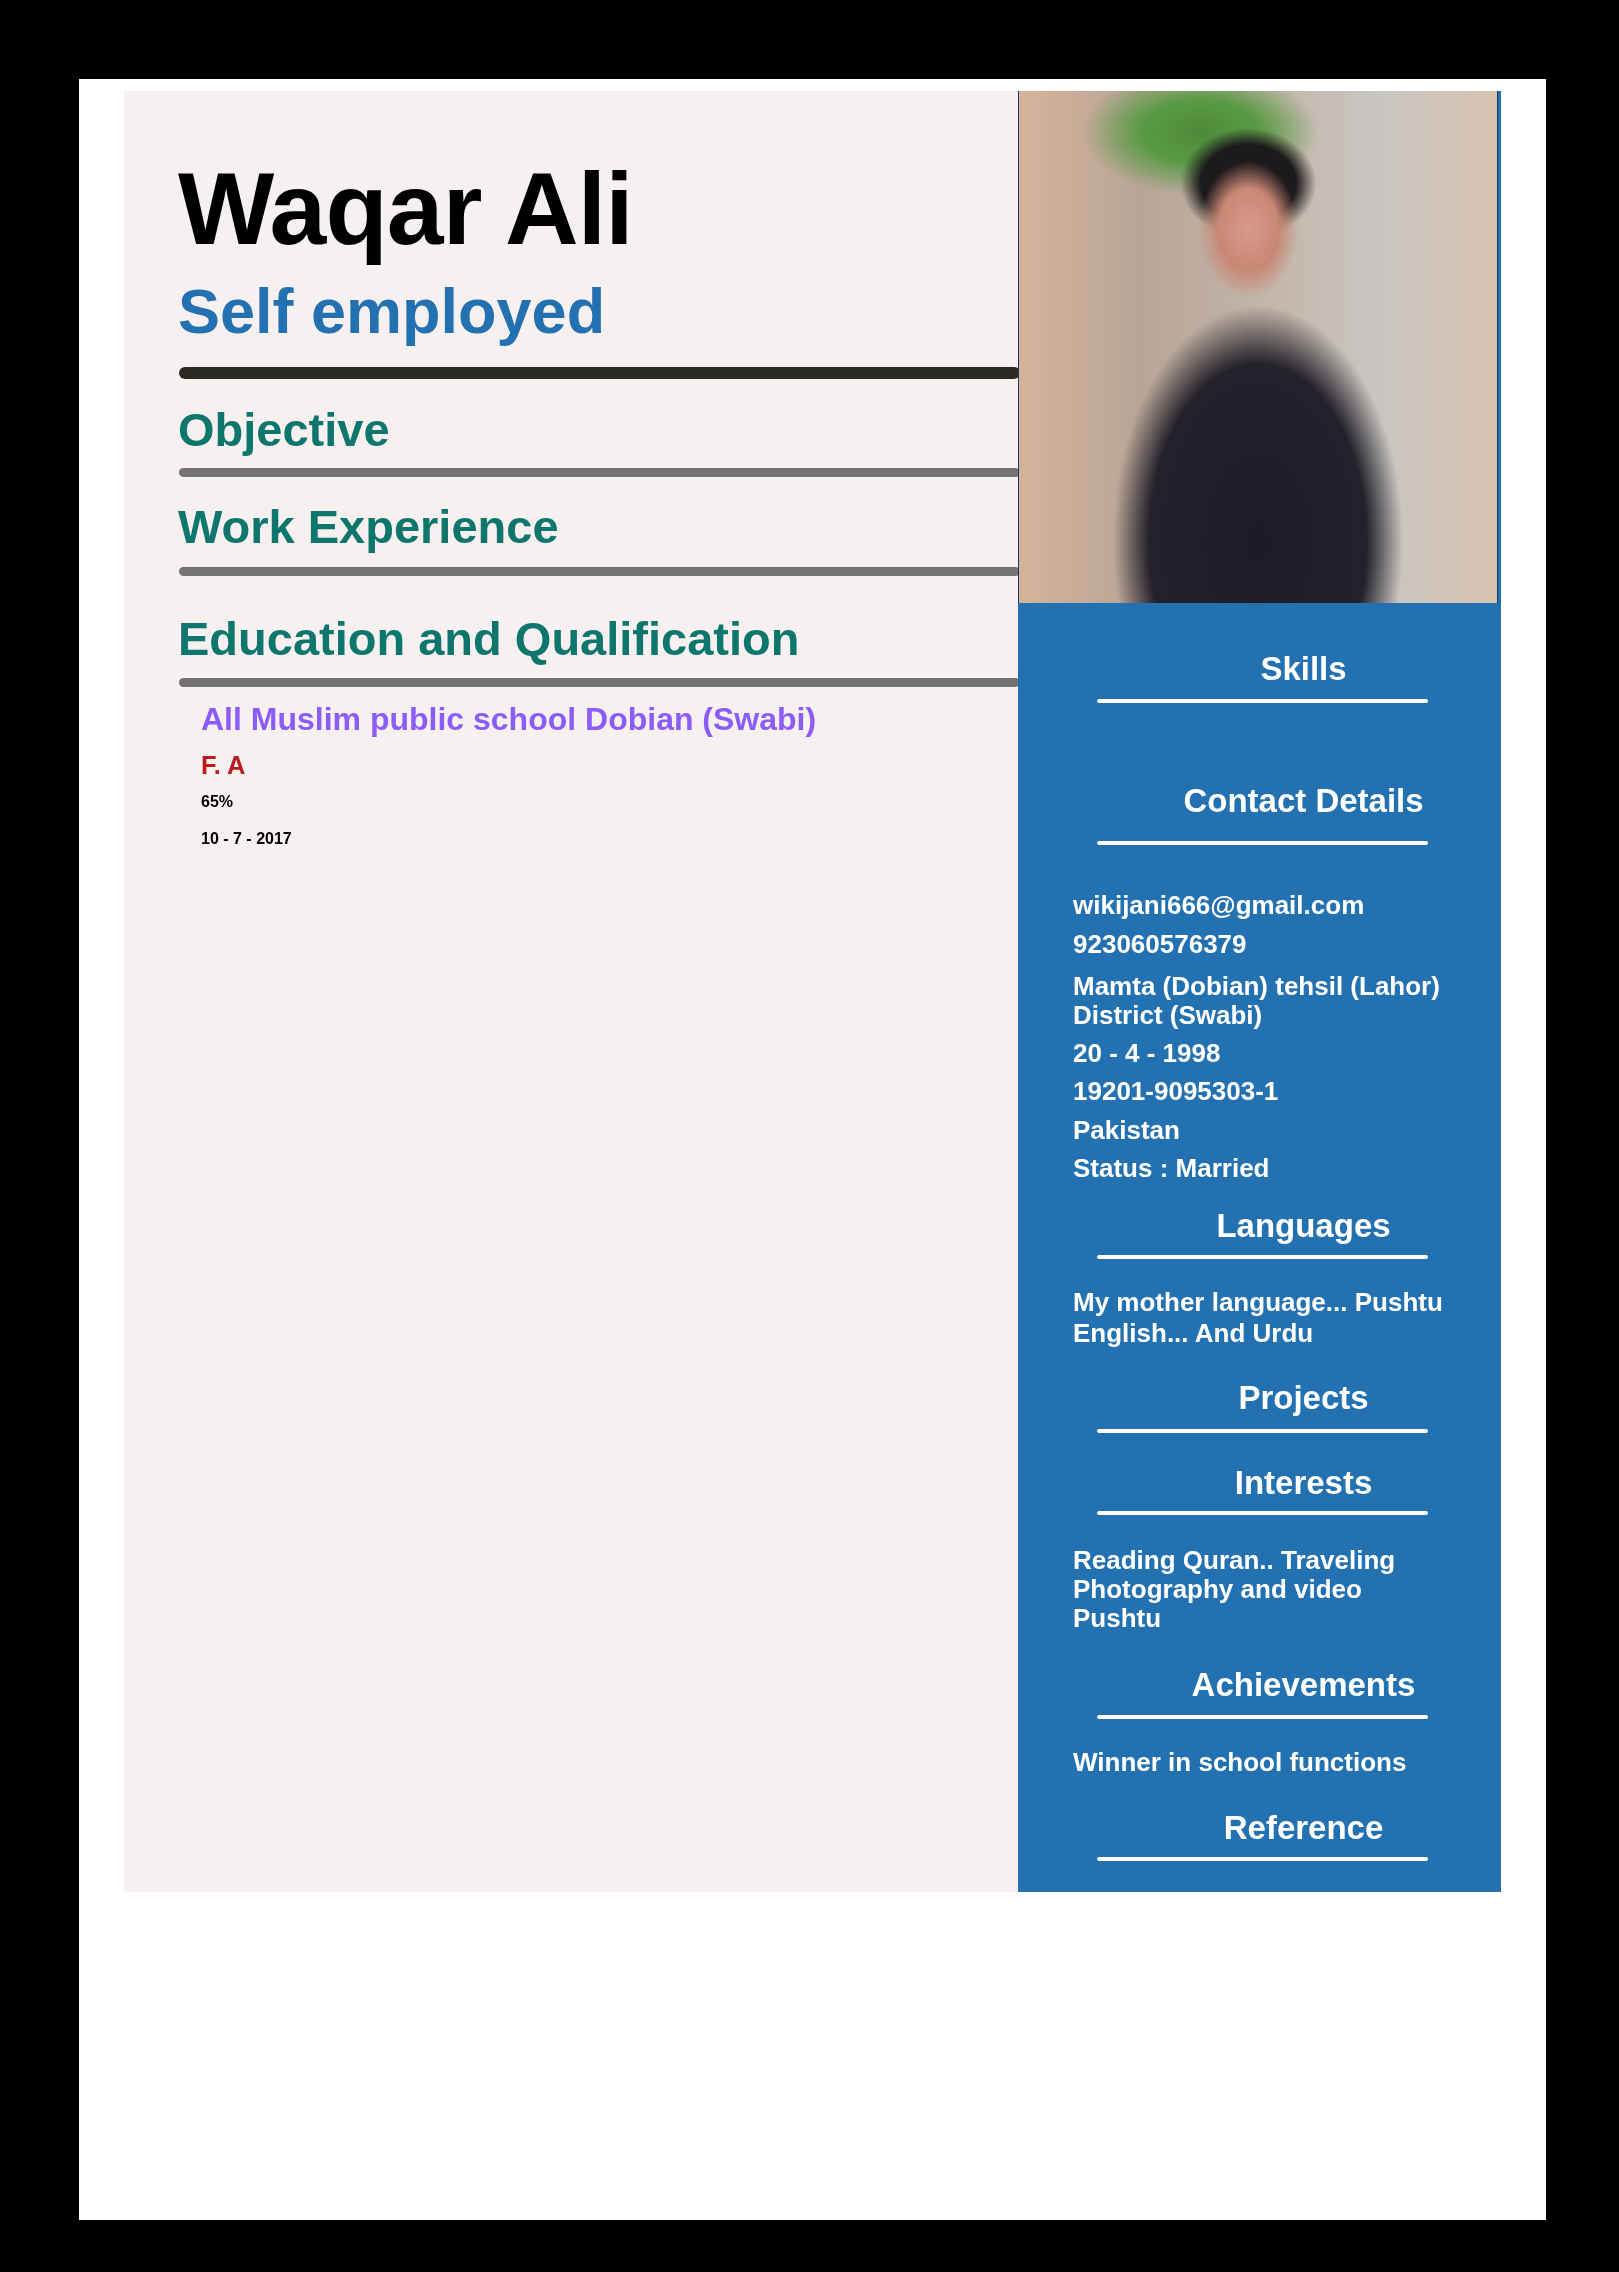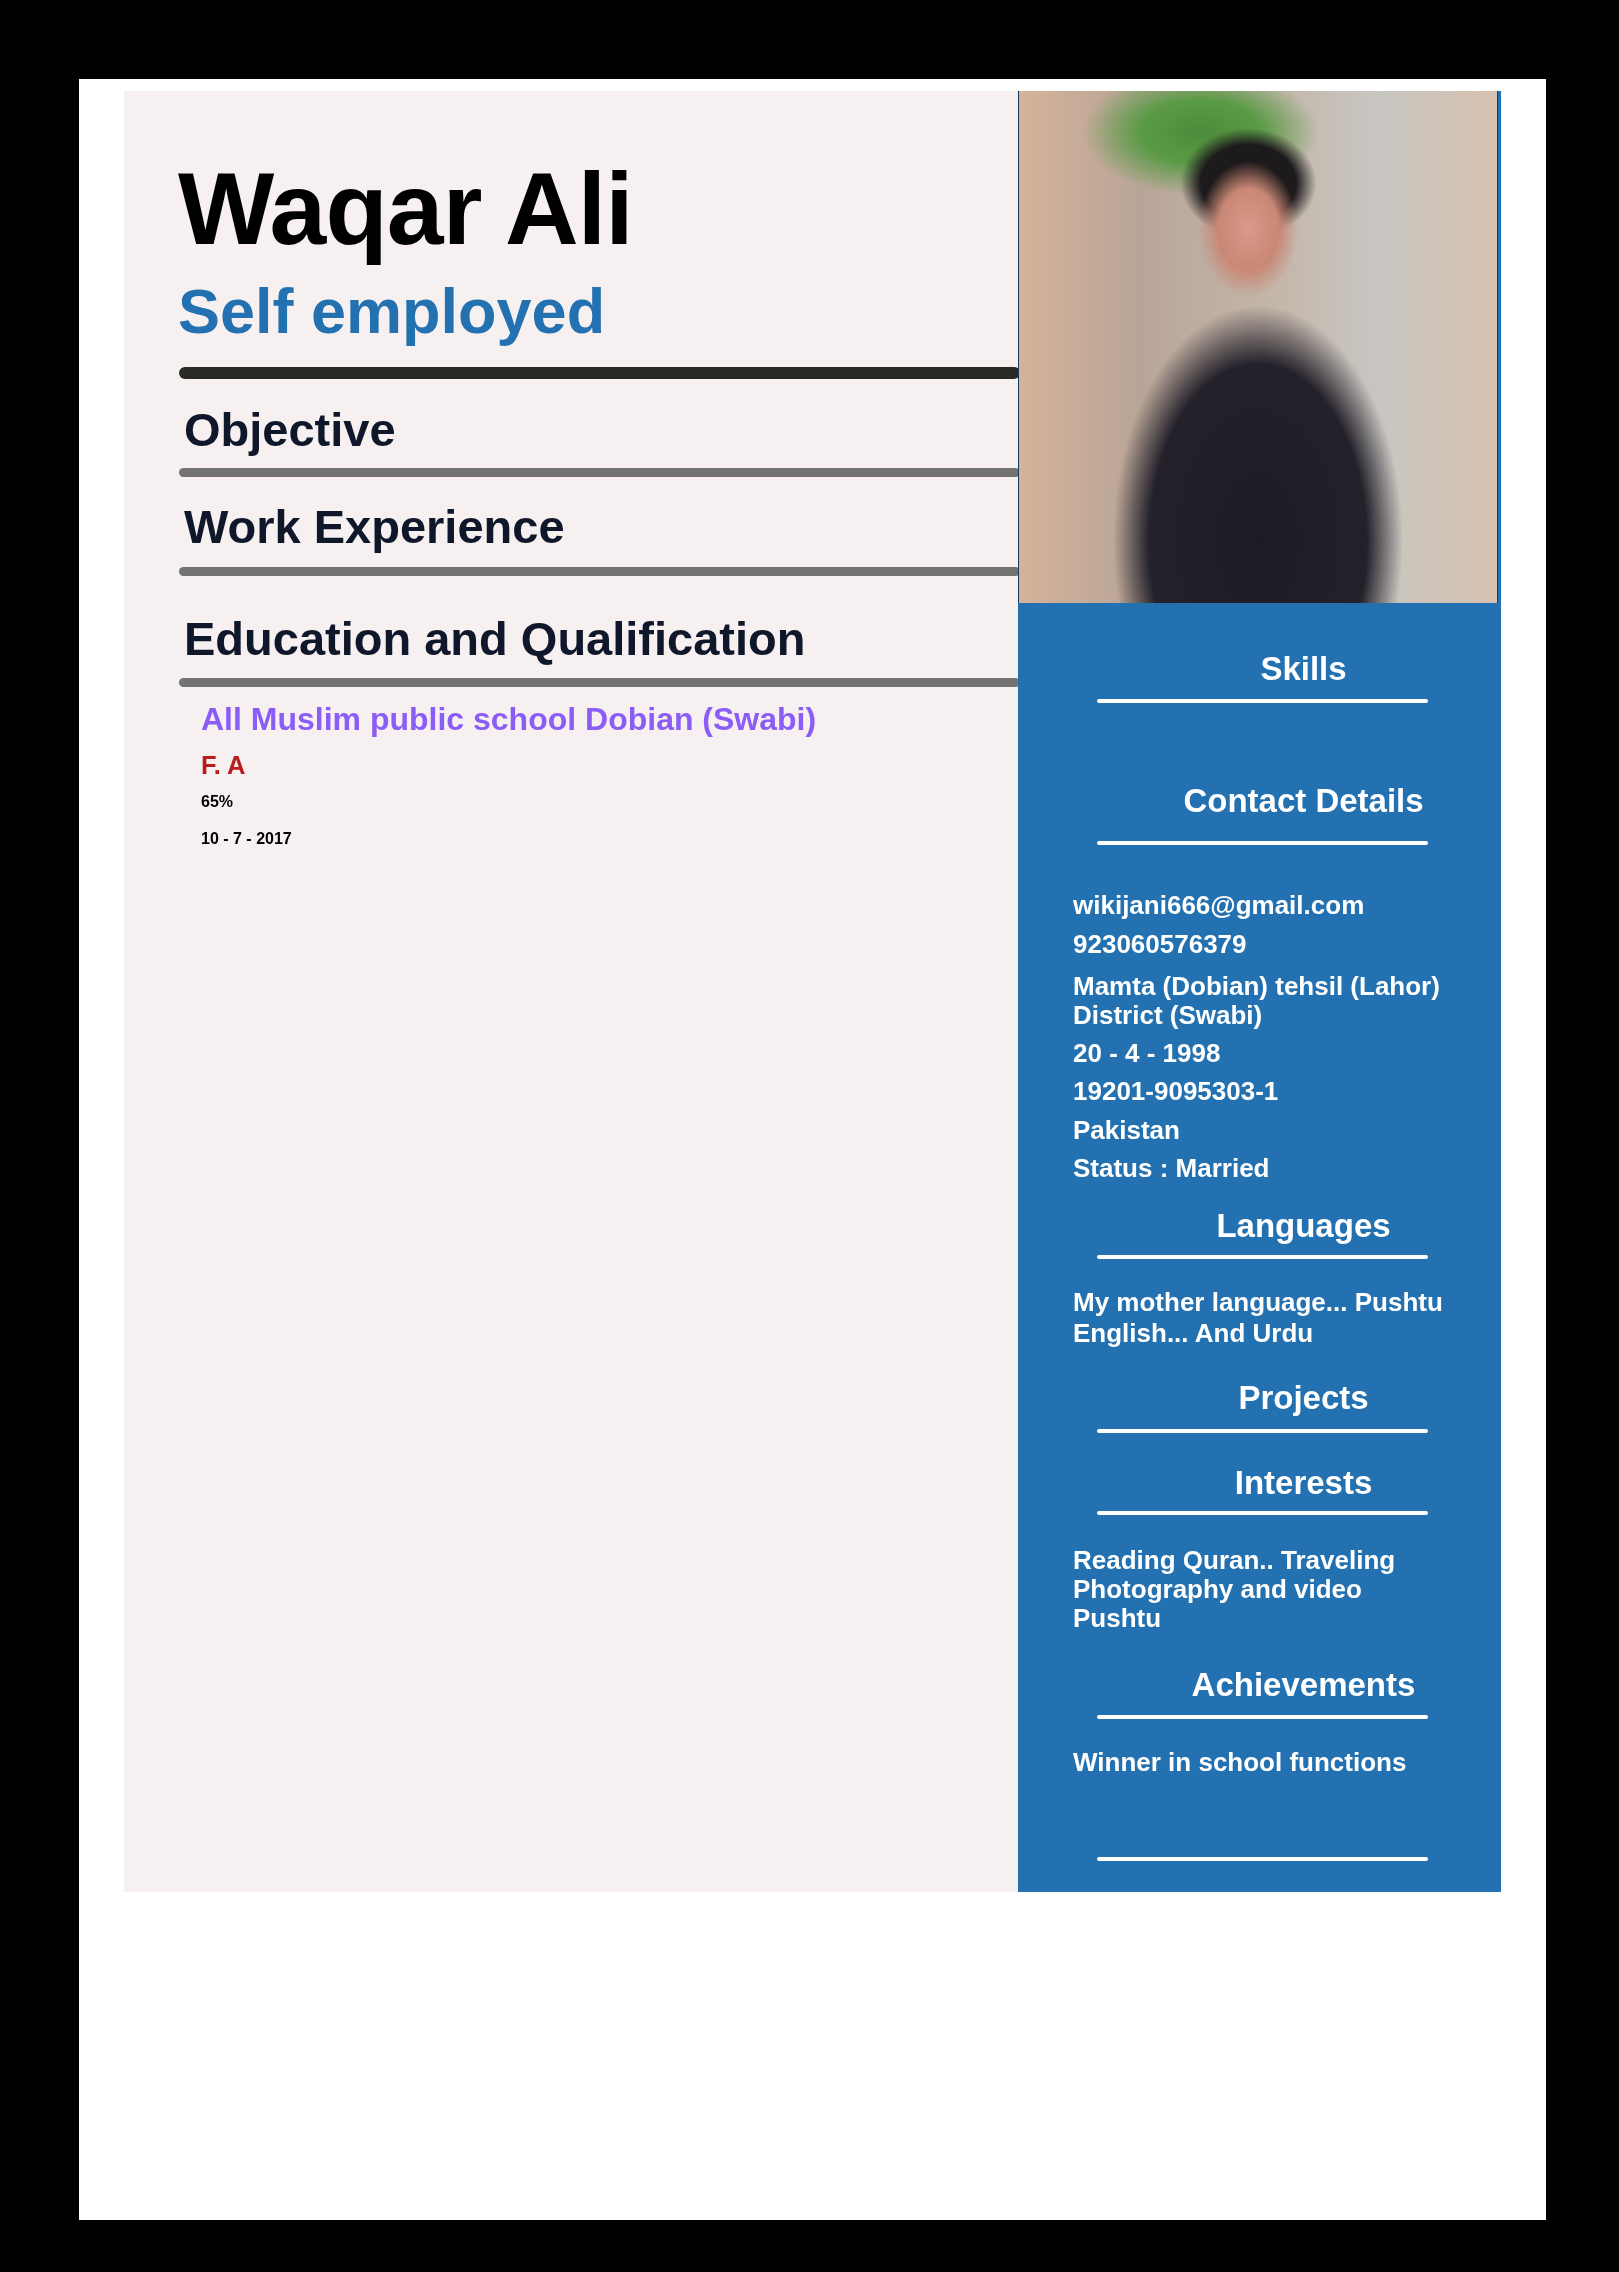--- a/index.html
+++ b/index.html
@@ -8,21 +8,21 @@
     font-family:"Liberation Sans", sans-serif;
   }
   .page { position:absolute; left:79px; top:79px; width:1467px; height:2141px; background:#fff; }
   .resume { position:absolute; left:124px; top:91px; width:1245px; height:1801px; background:#f6f0f0; }
   .main { position:absolute; left:0; top:0; width:894px; height:100%; }
   .abs { position:absolute; white-space:nowrap; }
 
   .name { left:54px; top:67px; font-size:102px; line-height:102px; font-weight:bold; color:#000; letter-spacing:-0.9px; }
   .title { left:54px; top:191px; font-size:63px; line-height:59px; font-weight:bold; color:#2371b0; }
   .rule-dark { position:absolute; left:55px; width:841px; height:11.8px; border-radius:5.9px; background:#2a2a25; top:276px; }
-  .section-heading { left:60px; font-size:47px; line-height:55px; font-weight:bold; color:#0f172a; }
+  .section-heading { left:54px; font-size:47px; line-height:55px; font-weight:bold; color:#0f766e; }
   .rule-gray { position:absolute; left:55px; width:841px; height:9px; border-radius:4.5px; background:#737373; }
 
   .edu-school { left:77px; top:608px; font-size:32px; line-height:41px; font-weight:bold; color:#8b5cf6; }
   .edu-degree { left:77px; top:658px; font-size:25.5px; line-height:32px; font-weight:bold; color:#b91c1c; }
   .edu-line { left:77px; font-size:16px; line-height:32px; color:#000;font-weight:bold; }
 
   .sidebar { position:absolute; left:894px; top:0; width:483px; height:100%; background:#2371b0; }
   .photo {
     position:absolute; left:0; top:0; width:480px; height:512px;
     border-left:1.8px solid #173a63; border-right:1.8px solid #173a63;
@@ -95,16 +95,17 @@
     <div class="abs side-heading" style="top:1371px">Interests</div>
     <div class="rule-white" style="top:1420px"></div>
     <div class="abs side-text" style="top:1454px">Reading Quran.. Traveling</div>
     <div class="abs side-text" style="top:1483px">Photography and video</div>
     <div class="abs side-text" style="top:1512px">Pushtu</div>
 
     <div class="abs side-heading" style="top:1573px">Achievements</div>
     <div class="rule-white" style="top:1624px"></div>
     <div class="abs side-text" style="top:1656px">Winner in school functions</div>
 
+    <div class="abs side-heading" style="top:1716px">Reference</div>
     <div class="rule-white" style="top:1766px"></div>
   </div>
 </div>
 
 
 </body></html>

